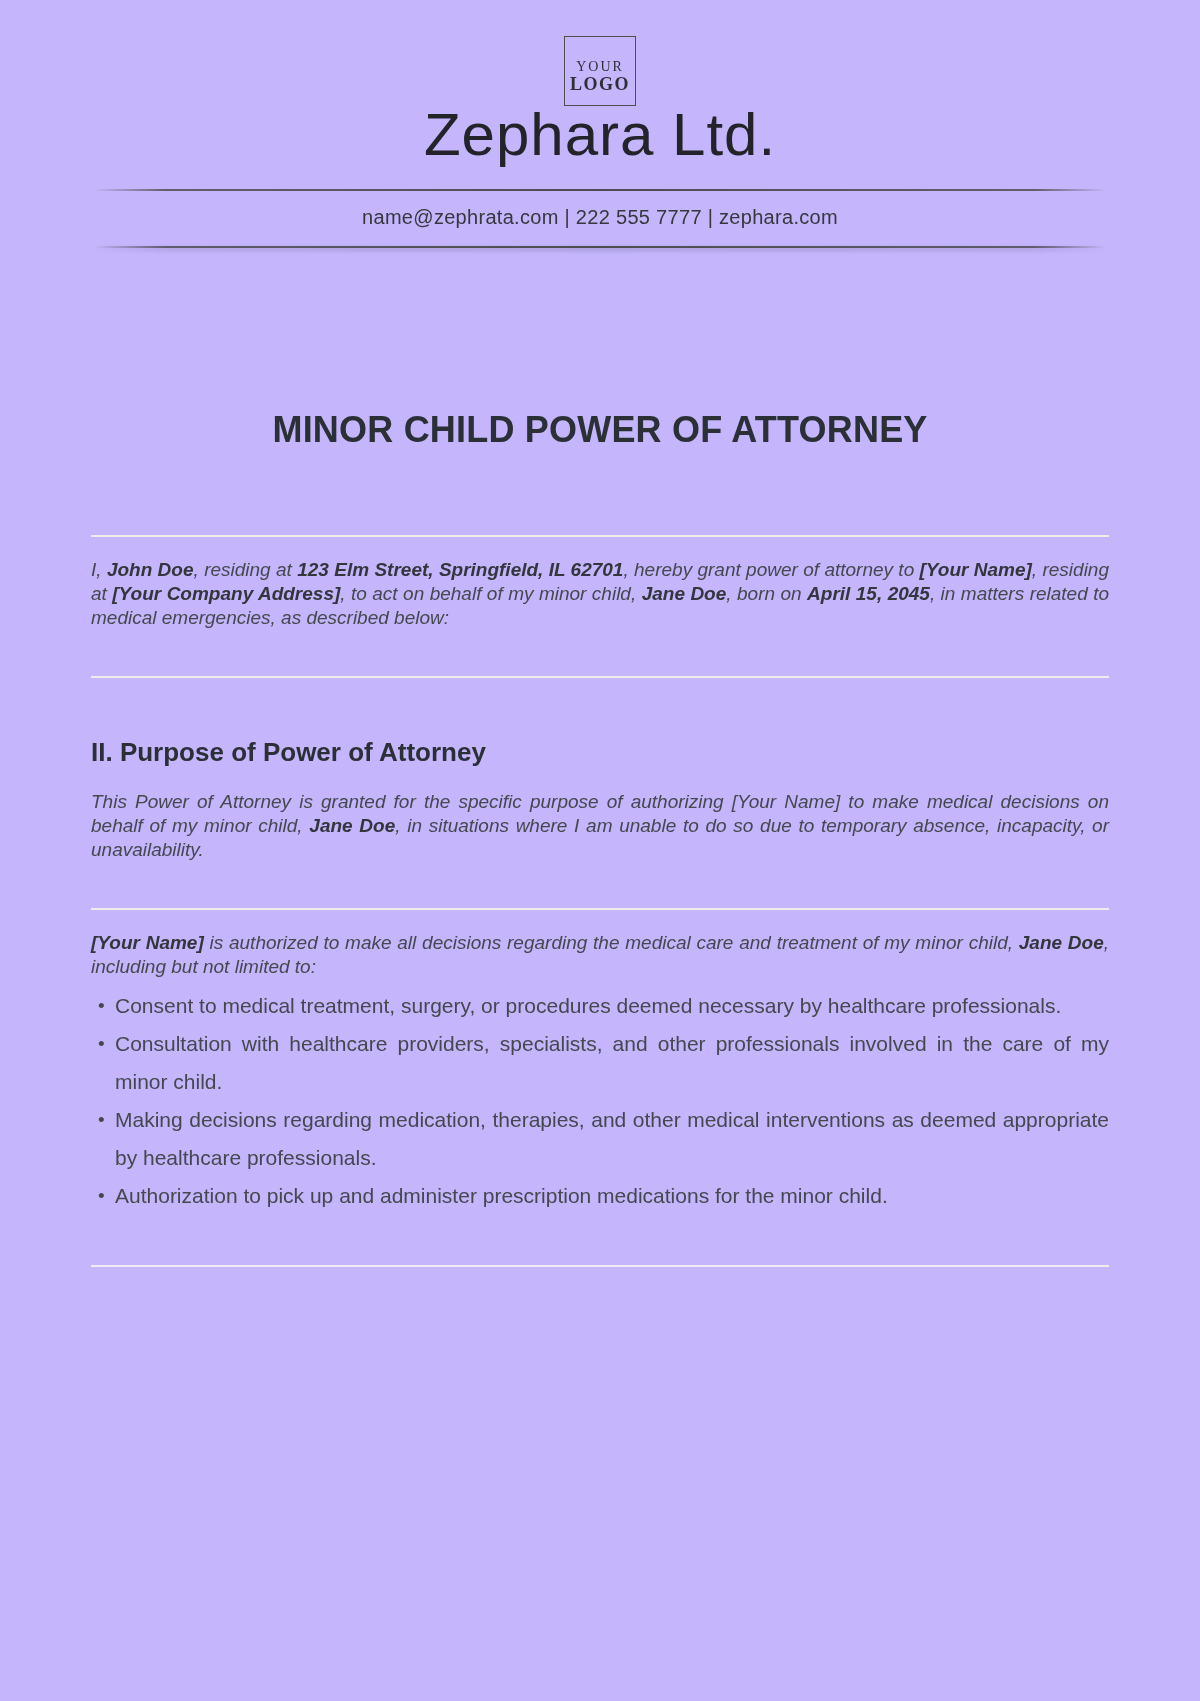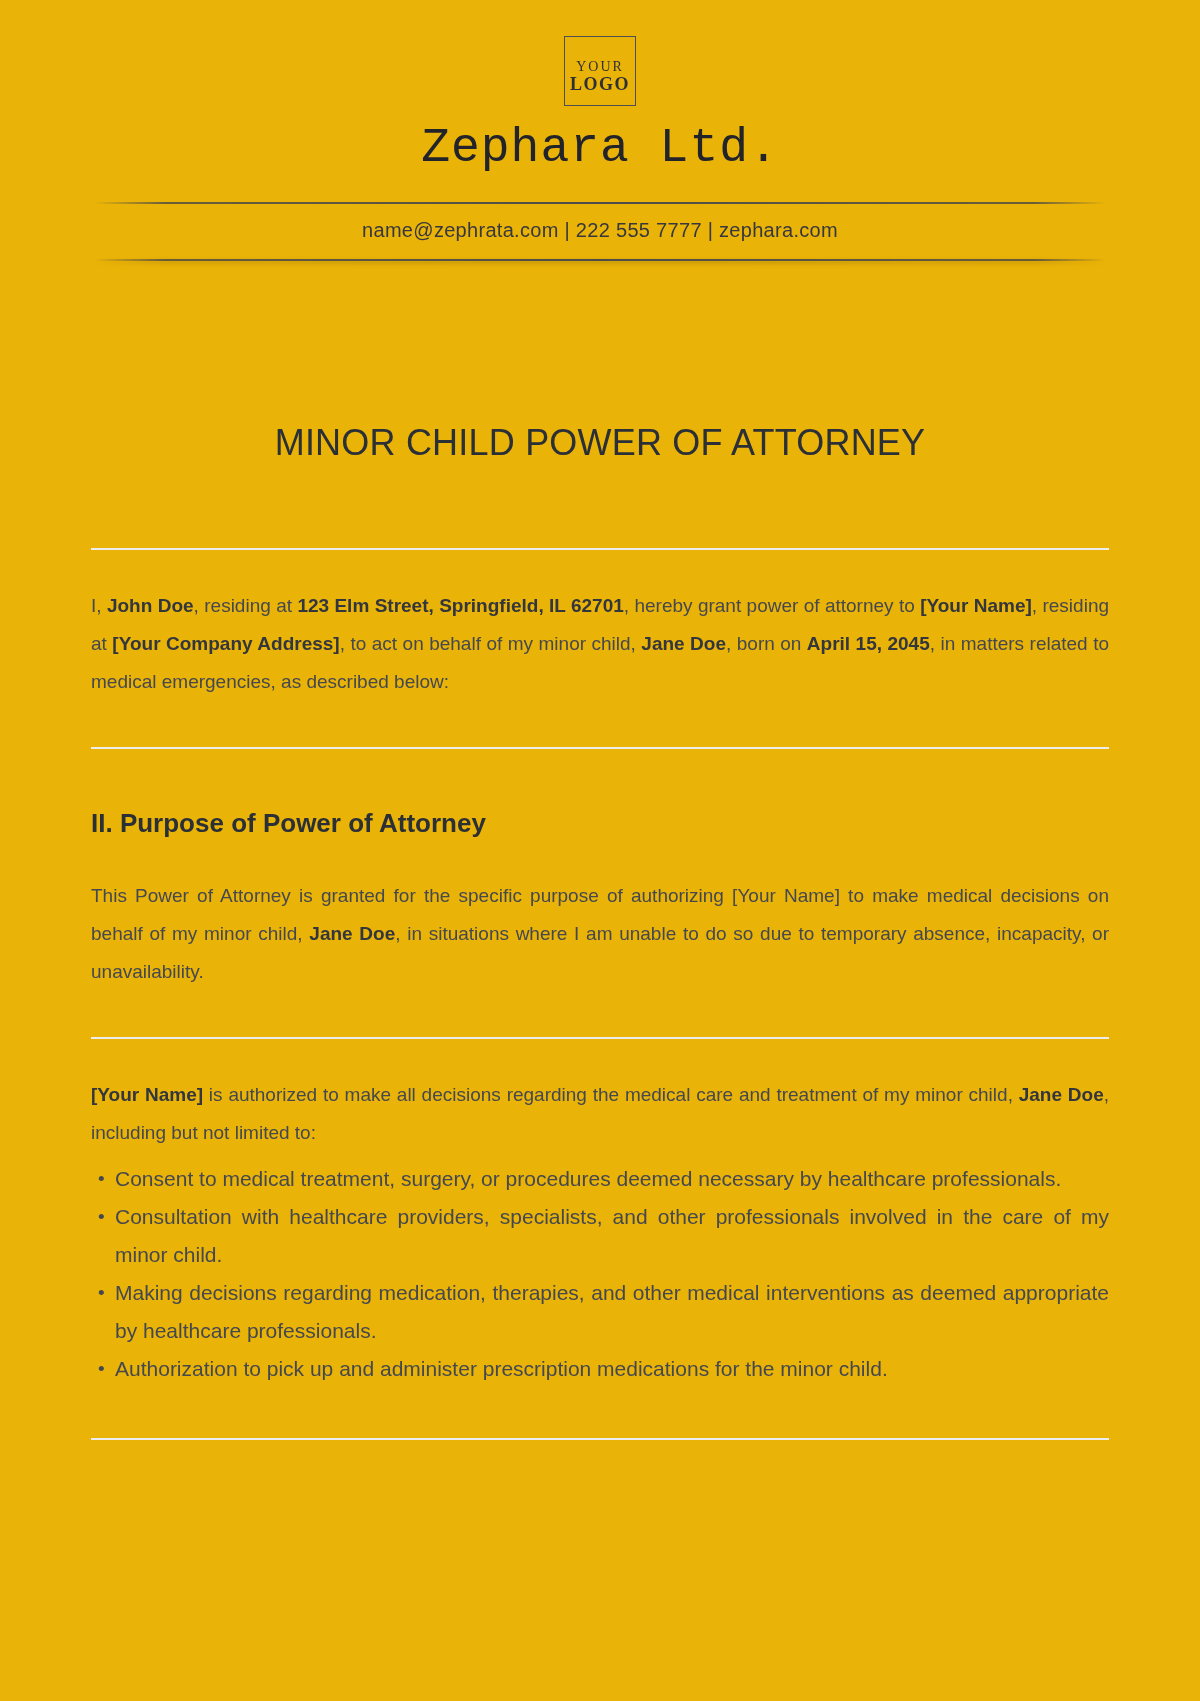--- a/index.html
+++ b/index.html
@@ -1,73 +1,73 @@
 <!DOCTYPE html>
 <html><head>
 <meta charset="utf-8">
 <style>
   * { margin:0; padding:0; box-sizing:border-box; }
   html,body { background:#ffffff; }
   body { font-family:"Liberation Sans", sans-serif; }
   .page {
-    width:1200px; min-height:1701px; margin:0 auto; background:#eab308;
+    width:1200px; min-height:1701px; margin:0 auto; background:#c4b5fd;
     overflow:hidden;
   }
 
   
   .logo-box {
     width:72px; height:70px; margin:36px auto 0;
     border:1.5px solid #4d4d52;
     display:flex; flex-direction:column; align-items:center; justify-content:center;
     padding-top:10px;
   }
   .logo-your {
     font-family:"Liberation Serif", serif; font-size:14px; letter-spacing:2px;
     color:#2f3035; line-height:16px;
   }
   .logo-logo {
     font-family:"Liberation Serif", serif; font-size:18px; font-weight:700;
     letter-spacing:1.5px; color:#2f3035; line-height:18px;
   }
   .company-name {
-    margin-top:13px; text-align:center;
-    font-size:48px; font-weight:500; letter-spacing:1px; color:#232429;
+    text-align:center;
+    font-size:60px; font-weight:500; letter-spacing:1px; color:#232429;
     line-height:58px;
-    font-family:Liberation Mono, monospace;
   }
   .rule {
     width:1012px; height:2px; margin:0 auto;
     background:linear-gradient(90deg,
       rgba(70,70,70,0) 0%, rgba(70,70,70,0.78) 7%,
       #4c4c4c 50%,
       rgba(70,70,70,0.78) 93%, rgba(70,70,70,0) 100%);
   }
   .rule-top { margin-top:25px; }
   .rule-bottom { filter:drop-shadow(0 2px 2px rgba(0,0,0,0.28)); }
   .contact-line {
     text-align:center; font-size:20px; color:#37383d;
     letter-spacing:0.3px; padding:15px 0 17px;
   }
 
   
   .doc-title {
     margin-top:160px; text-align:center;
-    font-size:36px; font-weight:400; color:#2b2f36; letter-spacing:0.2px;
+    font-size:36px; font-weight:700; color:#2b2f36; letter-spacing:0.2px;
     line-height:43px;
   }
   .content { padding:0 91px 17px; }
   .divider { height:2px; background:#ededed; }
   .divider-after-title { margin-top:84px; }
   .section-heading {
     margin-top:57px; font-size:26px; font-weight:700; color:#2b2f36;
     line-height:34px;
   }
   .section-paragraph {
-    margin-top:37px; font-size:19px; line-height:38px; color:#45484e;
+    margin-top:21px; font-size:19px; line-height:24px; color:#45484e;
     text-align:justify;
+    font-style:italic;
   }
   .section-paragraph strong { color:#33363c; }
   .divider-between { margin-top:46px; }
   .bullet-list { margin-top:8px; list-style:none; }
   .bullet-item {
     position:relative; padding-left:24px;
     font-size:21px; line-height:38px; color:#45484e; text-align:justify;
   }
   .bullet-item::before {
     content:"\2022"; position:absolute; left:7px; top:0;

